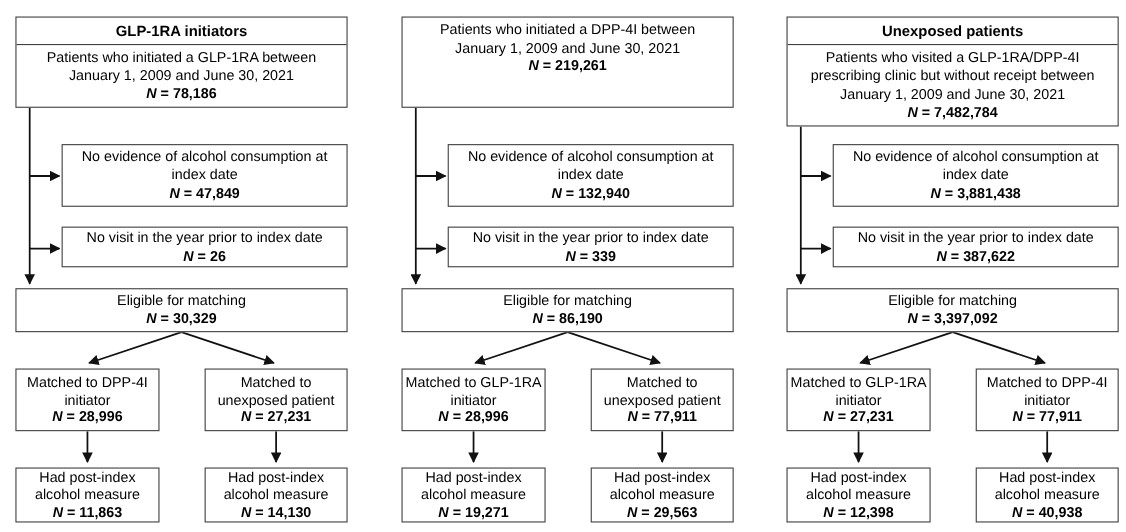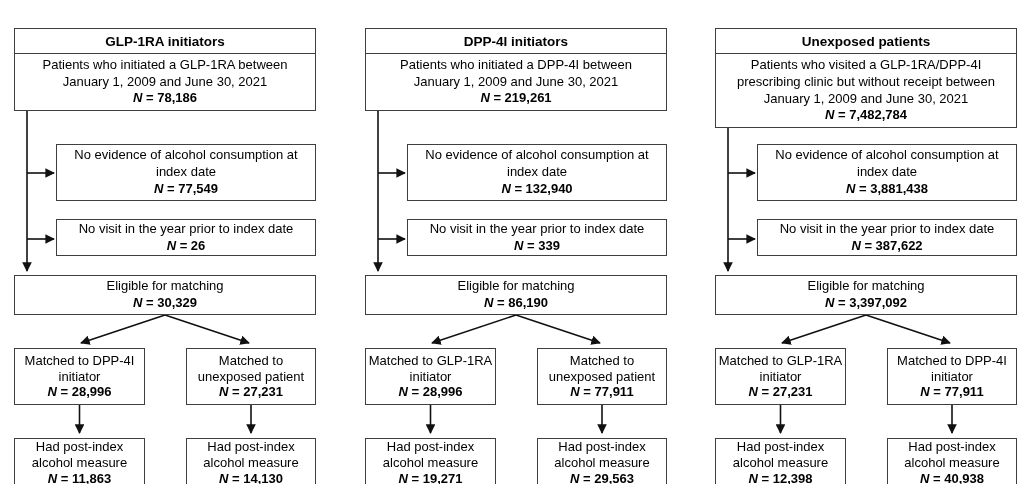--- a/index.html
+++ b/index.html
@@ -5,21 +5,21 @@
   html, body { margin: 0; padding: 0; background: #ffffff; }
   .canvas {
     position: relative;
     width: 1024px;
     height: 484px;
     background: #ffffff;
     font-family: "Liberation Sans", sans-serif;
     color: #000000;
     overflow: hidden;
   }
-  .col { position: absolute; top: 13px; width: 302px; height: 472px; }
+  .col { position: absolute; top: 0; width: 302px; height: 472px; }
   .box {
     position: absolute;
     box-sizing: border-box;
     background: #ffffff;
     border: 1.5px solid #3f3f3f;
     display: flex;
     flex-direction: column;
     align-items: center;
     justify-content: center;
     text-align: center;
@@ -79,21 +79,21 @@
       <div class="box-header">GLP-1RA initiators</div>
       <div class="box-body">
         <div class="box-text">Patients who initiated a GLP-1RA between
 January 1, 2009 and June 30, 2021</div>
         <div class="nline">N = 78,186</div>
       </div>
     </div>
     <div class="box" style="left:42px;top:131px;width:260px;height:57px">
       <div class="box-text">No evidence of alcohol consumption at
 index date</div>
-      <div class="nline">N = 77,549</div>
+      <div class="nline">N = 47,849</div>
     </div>
     <div class="box" style="left:42px;top:206px;width:260px;height:37px">
       <div class="box-text">No visit in the year prior to index date</div>
       <div class="nline">N = 26</div>
     </div>
     <div class="box" style="left:0;top:262px;width:302px;height:40px">
       <div class="box-text">Eligible for matching</div>
       <div class="nline">N = 30,329</div>
     </div>
     <div class="box small" style="left:0;top:335px;width:131px;height:57px">
@@ -122,21 +122,20 @@
     <svg class="arrows" width="302" height="484" viewBox="0 0 302 484">
       <path d="M13,98 V258" marker-end="url(#ah)"></path>
       <path d="M13,160 H40" marker-end="url(#ah)"></path>
       <path d="M13,226 H40" marker-end="url(#ah)"></path>
       <path d="M151,302 L67,330" marker-end="url(#ah)"></path>
       <path d="M151,302 L235,330" marker-end="url(#ah)"></path>
       <path d="M65.5,392 V420" marker-end="url(#ah)"></path>
       <path d="M237,392 V420" marker-end="url(#ah)"></path>
     </svg>
     <div class="box top-box" style="left:0;top:15px;width:302px;height:83px">
-      <div class="box-header">DPP-4I initiators</div>
       <div class="box-body">
         <div class="box-text">Patients who initiated a DPP-4I between
 January 1, 2009 and June 30, 2021</div>
         <div class="nline">N = 219,261</div>
       </div>
     </div>
     <div class="box" style="left:42px;top:131px;width:260px;height:57px">
       <div class="box-text">No evidence of alcohol consumption at
 index date</div>
       <div class="nline">N = 132,940</div>

